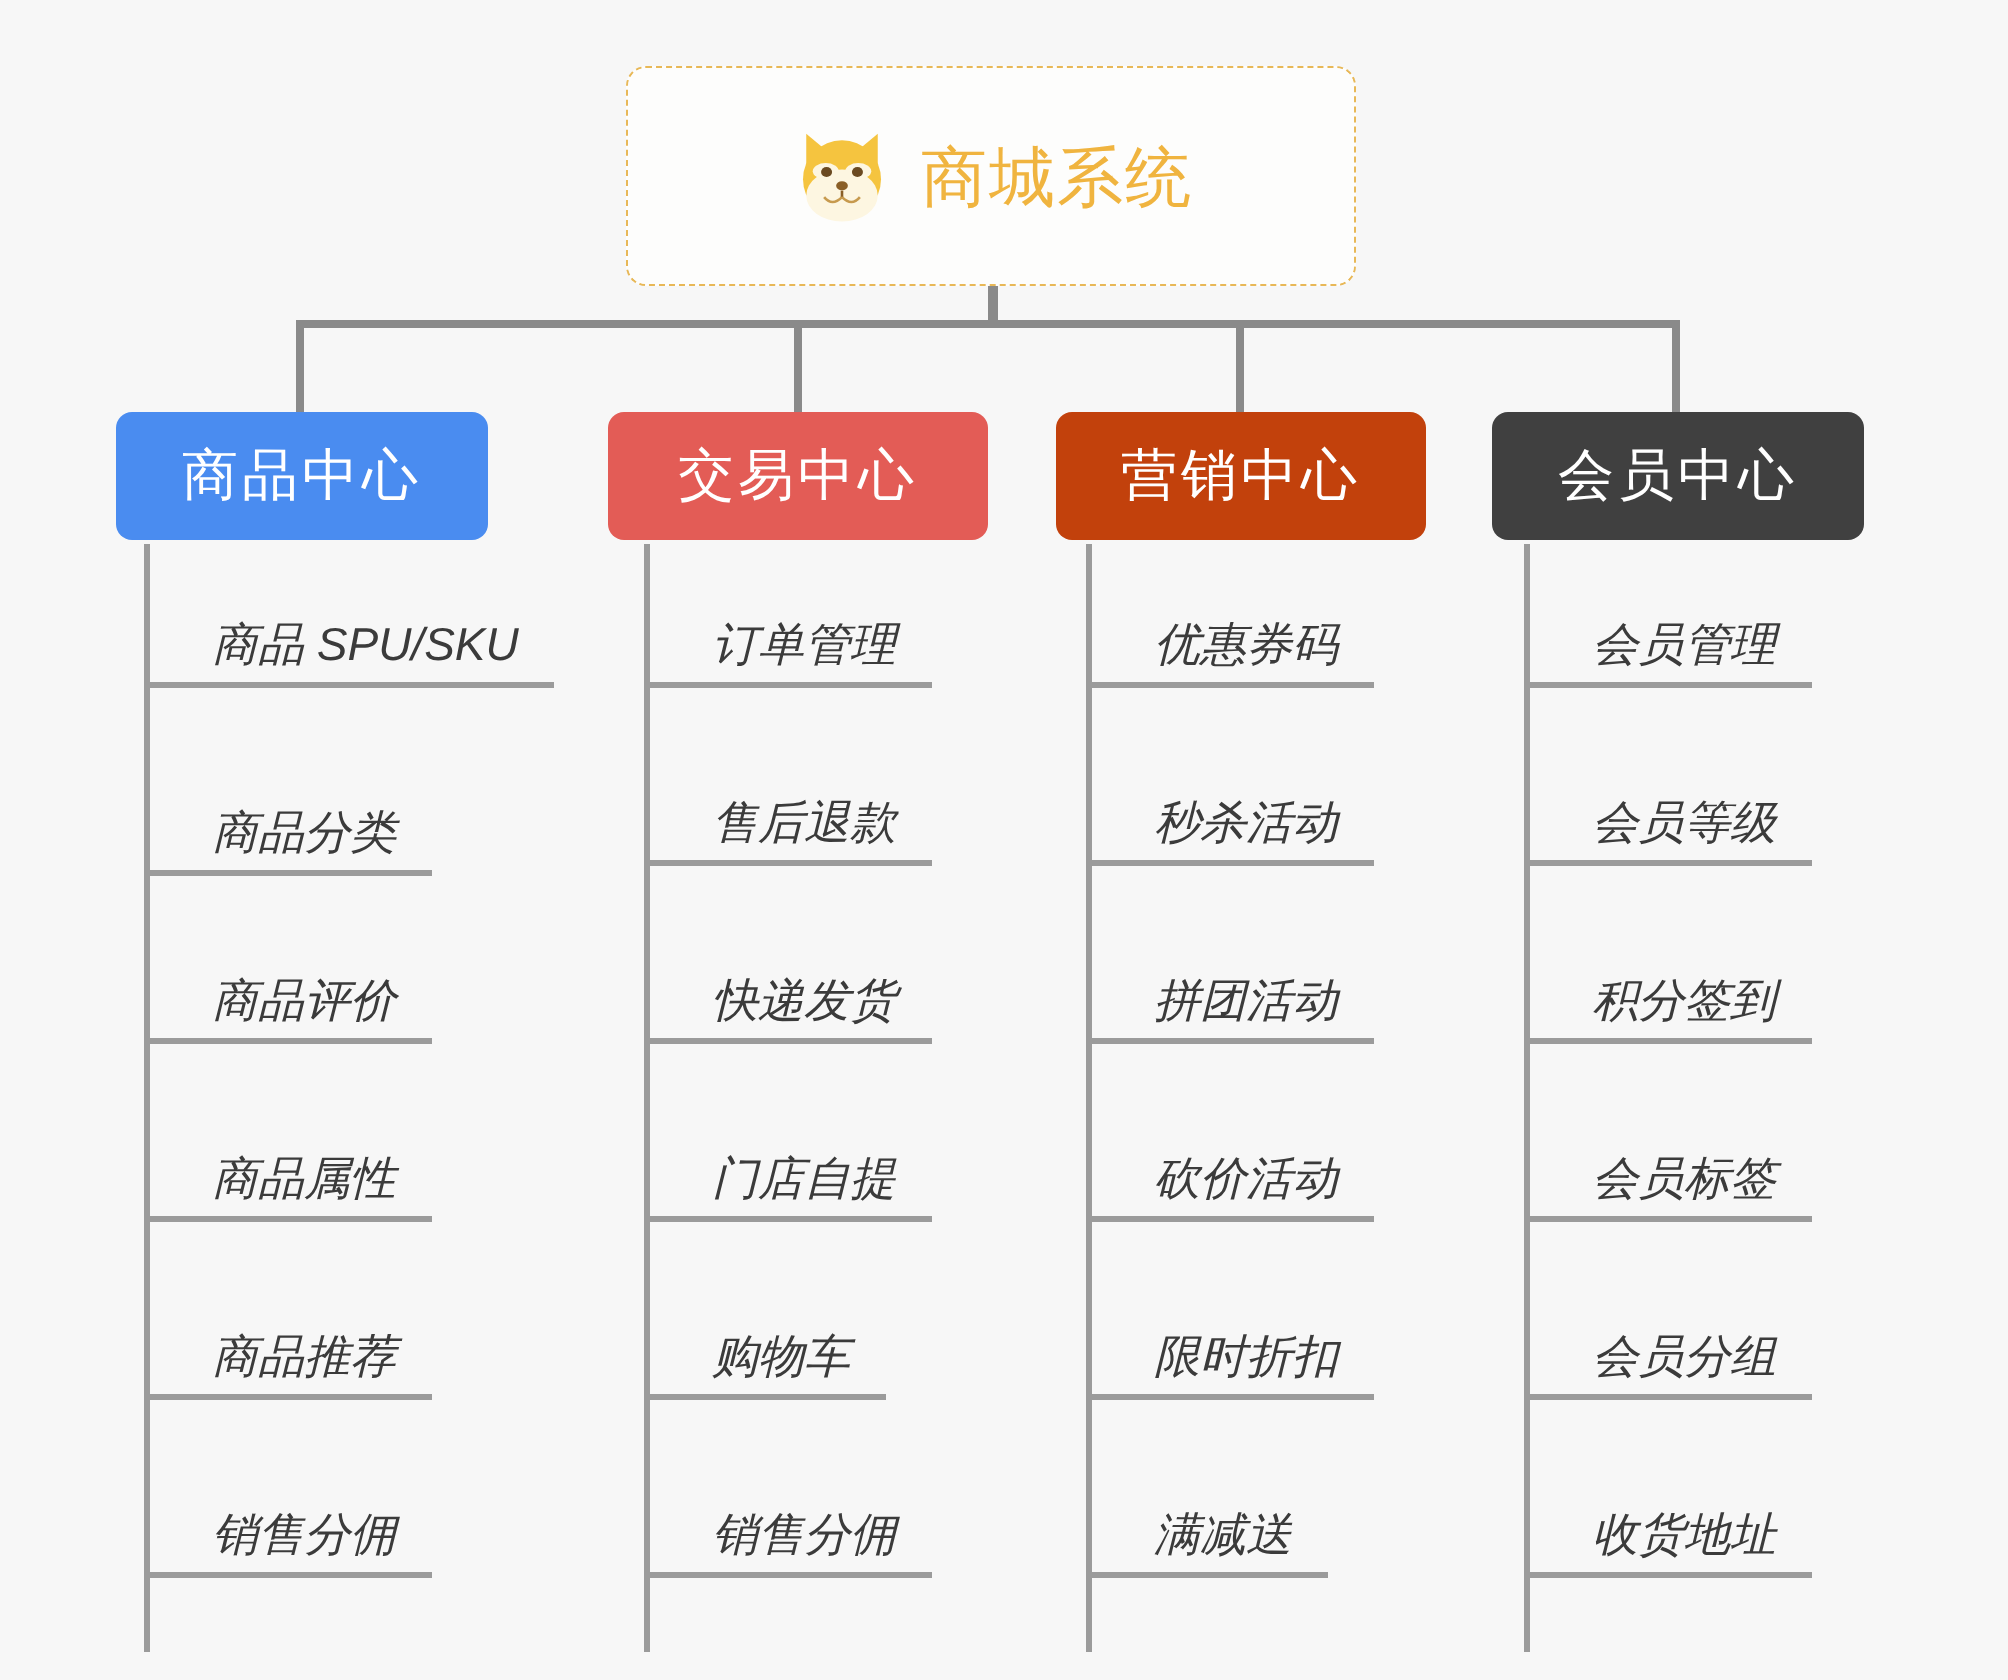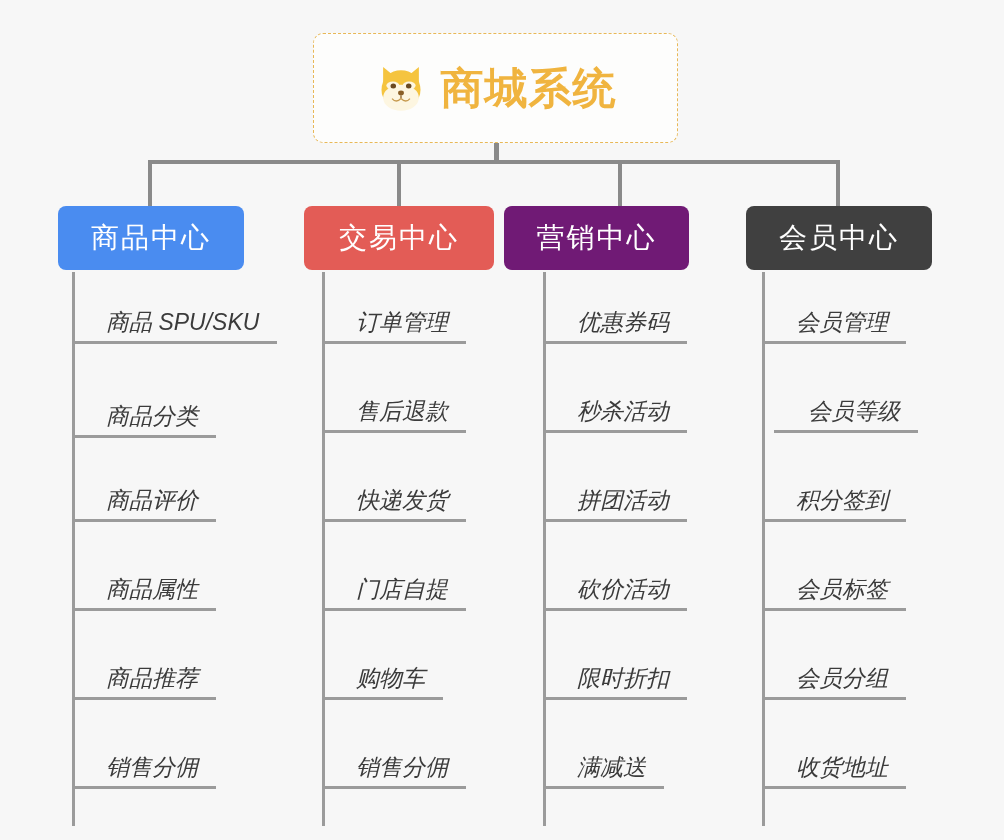--- a/index.html
+++ b/index.html
@@ -37,26 +37,25 @@
     justify-content: center;
     gap: 14px;
   }
   .root-emoji {
     width: 52px;
     height: 52px;
     position: relative;
     flex: 0 0 auto;
   }
   .root-title {
-    font-size: 43px;
+    font-size: 33px;
     line-height: 1;
     color: #f0b43f;
     letter-spacing: 1px;
     white-space: nowrap;
-    font-weight: bold;
   }
 
   
   .conn {
     position: absolute;
     background: #8a8a8a;
   }
   .conn-v { width: 4px; }
   .conn-h { height: 4px; }
 
@@ -185,21 +184,21 @@
       <span class="leaf-label">门店自提</span>
     </div>
     <div class="leaf-item" style="top:376px;">
       <span class="leaf-label">购物车</span>
     </div>
     <div class="leaf-item" style="top:465px;">
       <span class="leaf-label">销售分佣</span>
     </div>
   </div>
 
-  <div class="cat-box" style="left:504px; top:206px; width:185px; background:#701a75;">
+  <div class="cat-box" style="left:528px; top:206px; width:185px; background:#c2410c;">
     <span>营销中心</span>
   </div>
   <div class="leaf-col" style="left:543px; top:272px; height:560px;">
     <div class="leaf-spine" style="height:554px;"></div>
     <div class="leaf-item" style="top:20px;">
       <span class="leaf-label">优惠券码</span>
     </div>
     <div class="leaf-item" style="top:109px;">
       <span class="leaf-label">秒杀活动</span>
     </div>
@@ -218,21 +217,21 @@
   </div>
 
   <div class="cat-box" style="left:746px; top:206px; width:186px; background:#404040;">
     <span>会员中心</span>
   </div>
   <div class="leaf-col" style="left:762px; top:272px; height:560px;">
     <div class="leaf-spine" style="height:554px;"></div>
     <div class="leaf-item" style="top:20px;">
       <span class="leaf-label">会员管理</span>
     </div>
-    <div class="leaf-item" style="top:109px;margin-left:12px;">
+    <div class="leaf-item" style="top:109px;">
       <span class="leaf-label">会员等级</span>
     </div>
     <div class="leaf-item" style="top:198px;">
       <span class="leaf-label">积分签到</span>
     </div>
     <div class="leaf-item" style="top:287px;">
       <span class="leaf-label">会员标签</span>
     </div>
     <div class="leaf-item" style="top:376px;">
       <span class="leaf-label">会员分组</span>

